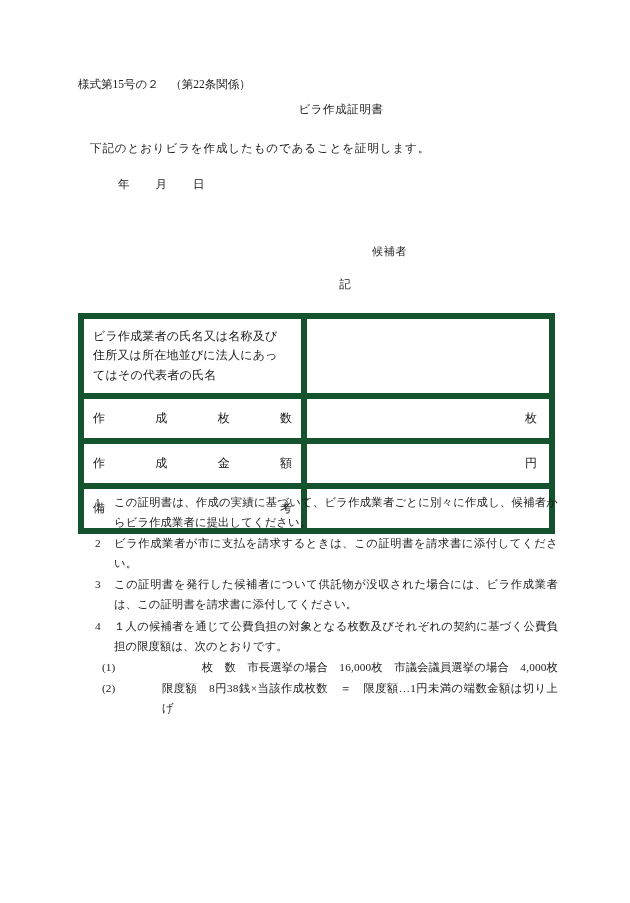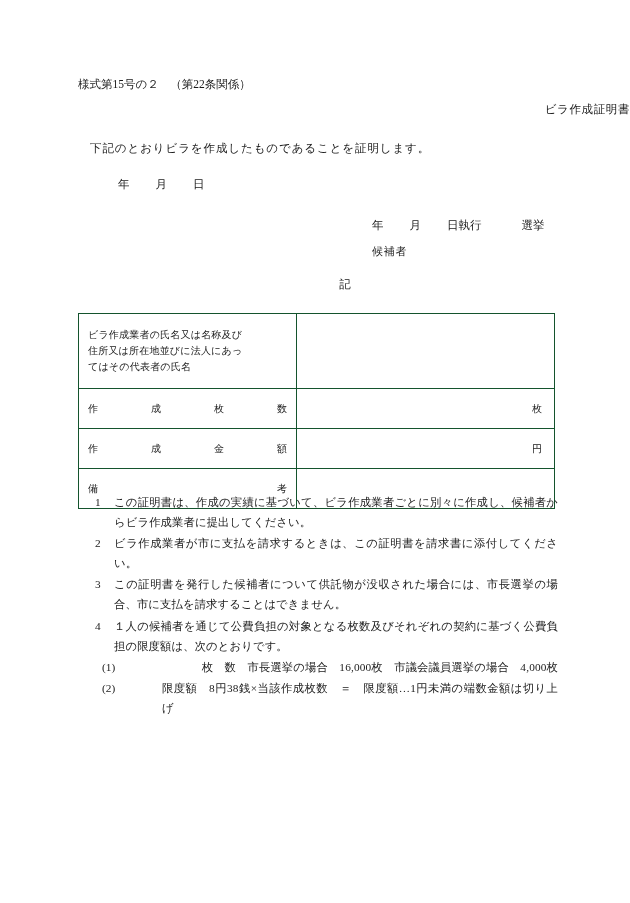--- a/index.html
+++ b/index.html
@@ -29,21 +29,21 @@
     left: 78px;
     top: 72px;
     font-size: 11.5px;
     white-space: nowrap;
   }
   .doc-title {
     position: absolute;
     left: 0;
     top: 97px;
     width: 630px;
-    text-align: right;
+    text-align: center;
     font-size: 11.5px;
     letter-spacing: 0.6px;
     padding-left: 52px;
     box-sizing: border-box;
   }
 
   
   .intro {
     position: absolute;
     left: 90px;
@@ -95,22 +95,22 @@
   
   .tbl {
     position: absolute;
     left: 78px;
     top: 308px;
     width: 477px;
     border-collapse: collapse;
     table-layout: fixed;
   }
   .tbl td {
-    border: 1px solid #14532d;
-    font-size: 10px;
+    border: 6px solid #14532d;
+    font-size: 12px;
     vertical-align: middle;
   }
   .tbl td.label {
     width: 199px;
     padding: 6px 9px 6px 9px;
   }
   .tbl td.value {
     padding: 6px 12px 6px 9px;
     text-align: right;
   }
@@ -185,23 +185,20 @@
 
   <div class="form-no">様式第15号の２　（第22条関係）</div>
   <div class="doc-title">ビラ作成証明書</div>
 
   <div class="intro">下記のとおりビラを作成したものであることを証明します。</div>
 
   <div class="date-line">
     <span>年</span><span class="sp"></span><span>月</span><span class="sp"></span><span>日</span>
   </div>
 
-  <div class="elec-line">
-    <span>年</span><span class="sp"></span><span>月</span><span class="sp"></span><span>日執行</span><span class="sp2"></span><span>選挙</span>
-  </div>
   <div class="cand-line">候補者</div>
 
   <div class="ki-mark">記</div>
 
   <table class="tbl">
     <tbody>
         <tr class="row-name">
       <td class="label">
         <span class="ln">ビラ作成業者の氏名又は名称及び</span>
         <span class="ln">住所又は所在地並びに法人にあっ</span>
@@ -248,21 +245,21 @@
     <div class="note-item">
       <span class="num">1</span>
       <span class="txt">この証明書は、作成の実績に基づいて、ビラ作成業者ごとに別々に作成し、候補者からビラ作成業者に提出してください。</span>
     </div>
     <div class="note-item">
       <span class="num">2</span>
       <span class="txt">ビラ作成業者が市に支払を請求するときは、この証明書を請求書に添付してください。</span>
     </div>
     <div class="note-item">
       <span class="num">3</span>
-      <span class="txt">この証明書を発行した候補者について供託物が没収された場合には、市長選挙の場合、市に支払を請求することはできません。</span>
+      <span class="txt">この証明書を発行した候補者について供託物が没収された場合には、ビラ作成業者は、この証明書を請求書に添付してください。</span>
     </div>
     <div class="note-item">
       <span class="num">4</span>
       <span class="txt">１人の候補者を通じて公費負担の対象となる枚数及びそれぞれの契約に基づく公費負担の限度額は、次のとおりです。</span>
     </div>
 
     <div class="sub-item">
       <span class="snum">(1)</span>
       <span class="stxt">枚　数　市長選挙の場合　16,000枚　市議会議員選挙の場合　4,000枚</span>
     </div>

